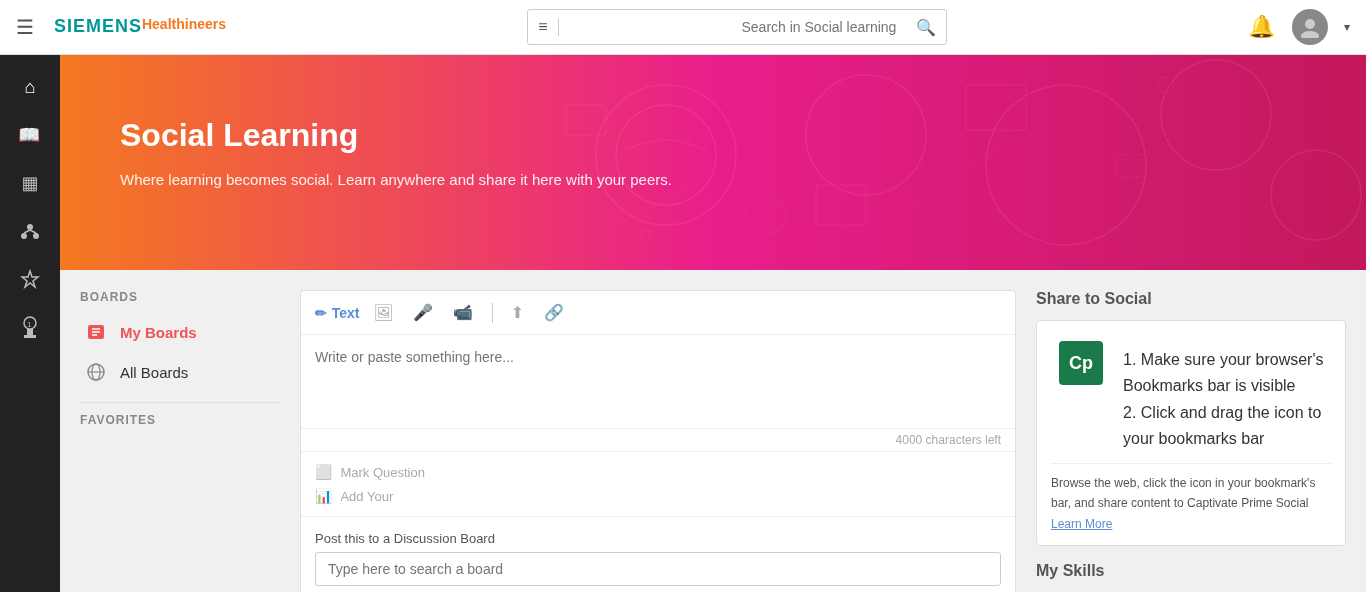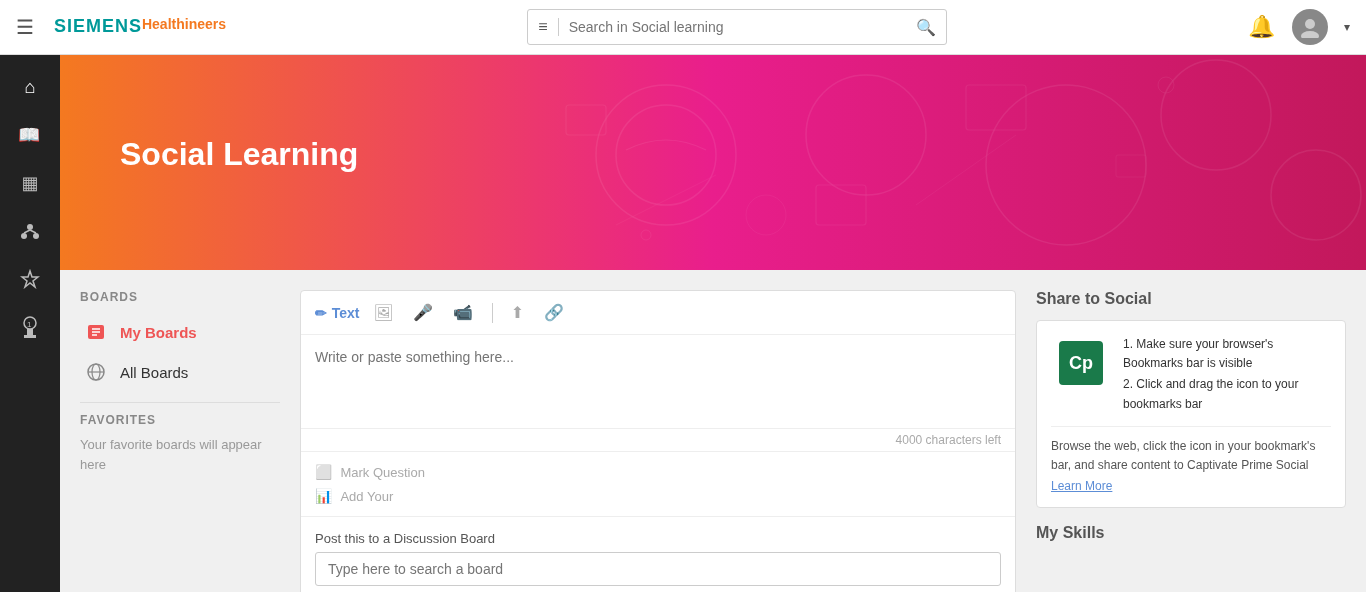--- a/index.html
+++ b/index.html
@@ -64,20 +64,21 @@
       font-size: 16px;
       cursor: pointer;
     }
     .search-input {
       flex: 1;
       border: none;
       outline: none;
       padding: 0 10px;
       font-size: 14px;
       color: #8b5cf6;
+      text-align: right;
     }
     .search-icon-btn {
       padding: 0 10px;
       color: #555;
       font-size: 16px;
       cursor: pointer;
     }
     .topnav-right {
       display: flex;
       align-items: center;
@@ -370,23 +371,24 @@
       border-radius: 4px;
       flex-shrink: 0;
     }
     .share-arrow {
       font-size: 28px;
       color: #333;
       transform: rotate(-30deg);
       display: inline-block;
     }
     .share-steps {
-      font-size: 12px;
+      font-size: 16px;
       color: #333;
       line-height: 1.6;
+      margin-top: 12px;
     }
     .share-steps ol { padding-left: 0; list-style: none; }
     .share-steps li { margin-bottom: 2px; }
     .share-divider {
       border: none;
       border-top: 1px solid #eee;
       margin: 10px 0;
     }
     .share-description {
       font-size: 12px;
@@ -468,20 +470,21 @@
           <text x="6" y="11" fill="#bbb" font-size="8">1</text>
         </svg>
     </div>
   </div>
 
   <div class="main-content">
 
     <div class="hero-banner">
       <div class="hero-text">
         <div class="hero-title">Social Learning</div>
+        <div class="hero-subtitle">Where learning becomes social. Learn anywhere and share it here with your peers.</div>
       </div>
 
       <div class="hero-bg-deco">
         <svg width="900" height="215" viewBox="0 0 900 215" fill="none" xmlns="http://www.w3.org/2000/svg">
           <circle cx="200" cy="100" r="70" stroke="white" stroke-width="1.5" fill="none" opacity="0.5"></circle>
           <circle cx="200" cy="100" r="50" stroke="white" stroke-width="1.5" fill="none" opacity="0.5"></circle>
           <circle cx="400" cy="80" r="60" stroke="white" stroke-width="1.5" fill="none" opacity="0.5"></circle>
           <circle cx="600" cy="110" r="80" stroke="white" stroke-width="1.5" fill="none" opacity="0.5"></circle>
           <circle cx="750" cy="60" r="55" stroke="white" stroke-width="1.5" fill="none" opacity="0.5"></circle>
           <circle cx="850" cy="140" r="45" stroke="white" stroke-width="1.5" fill="none" opacity="0.5"></circle>
@@ -519,21 +522,20 @@
             <svg width="20" height="20" viewBox="0 0 20 20">
                 <circle cx="10" cy="10" r="8" stroke="#888" stroke-width="1.5" fill="none"></circle>
                 <ellipse cx="10" cy="10" rx="4" ry="8" stroke="#888" stroke-width="1.2" fill="none"></ellipse>
                 <line x1="2" y1="10" x2="18" y2="10" stroke="#888" stroke-width="1.2"></line>
               </svg>
           </div>
           <span class="board-item-label">All Boards</span>
         </div>
         <hr class="boards-divider">
         <div class="favorites-title">FAVORITES</div>
-        <p class="favorites-empty">Your favorite boards will appear here</p>
       </div>
 
       <div class="post-editor">
         <div class="post-toolbar">
           <div class="post-tab-active">
             <span class="post-tab-icon">✏</span>
             <span>Text</span>
           </div>
           <span class="post-tool-icon">🖼</span>
           <span class="post-tool-icon">🎤</span>

